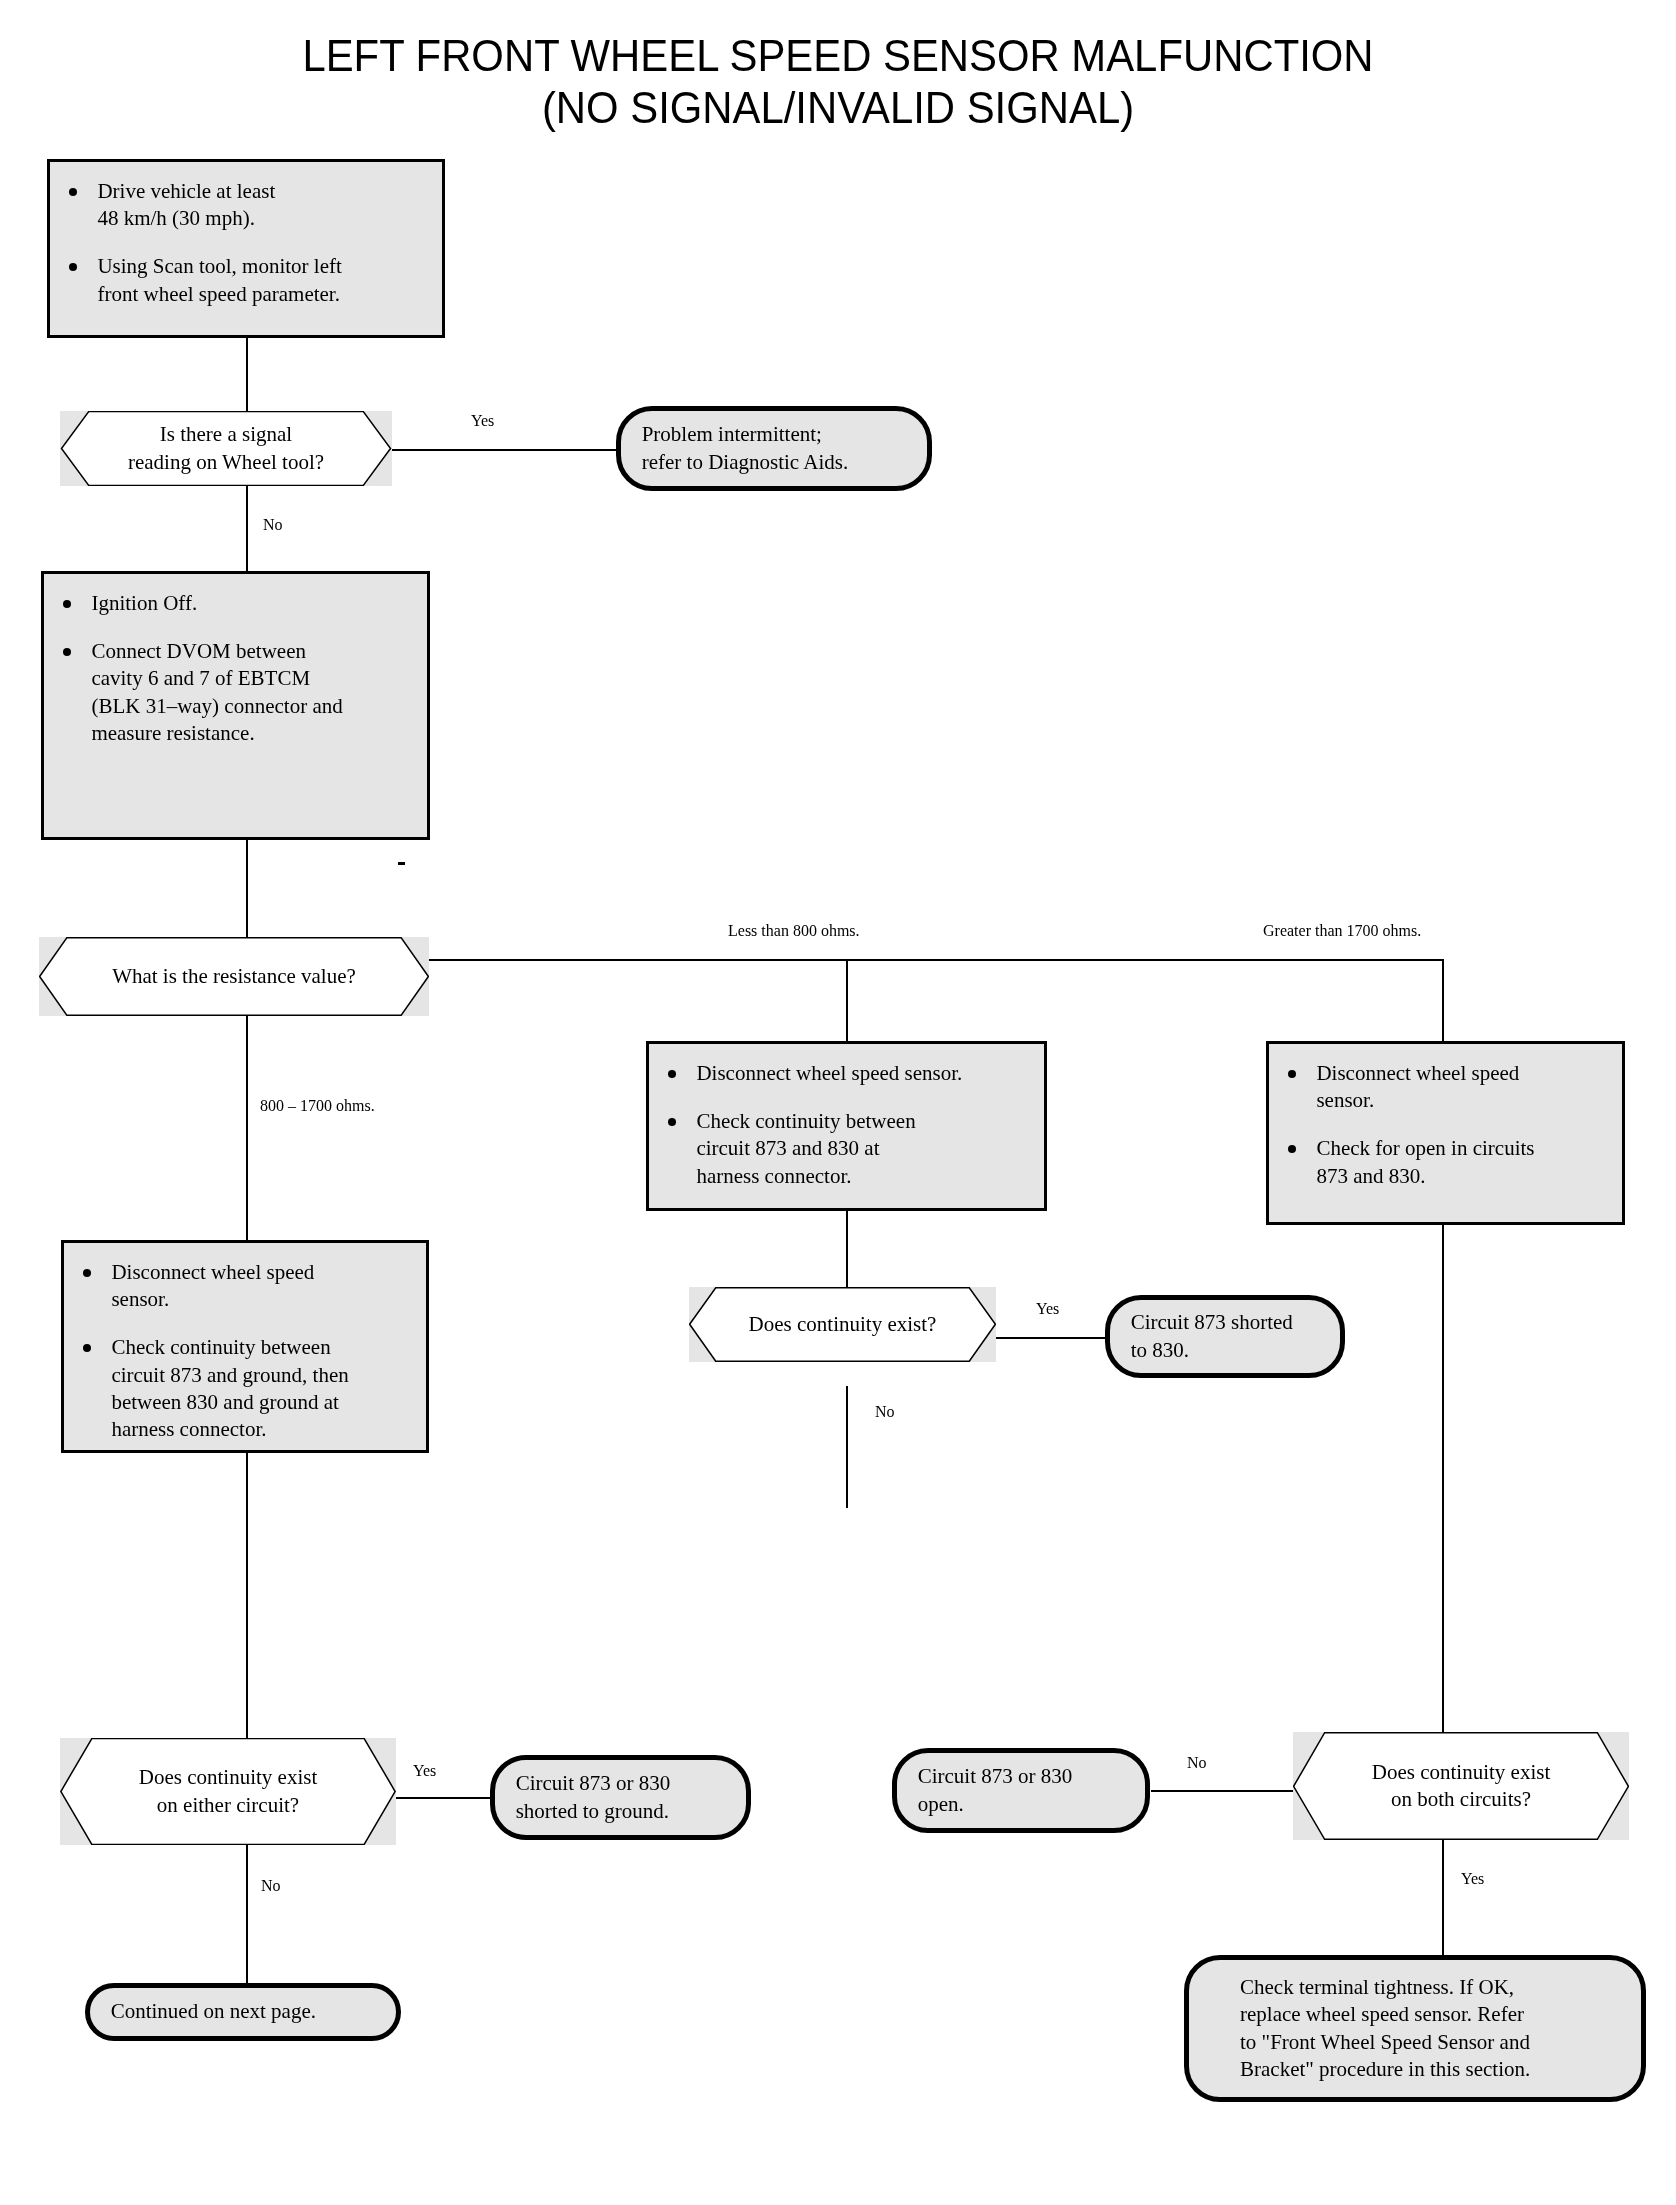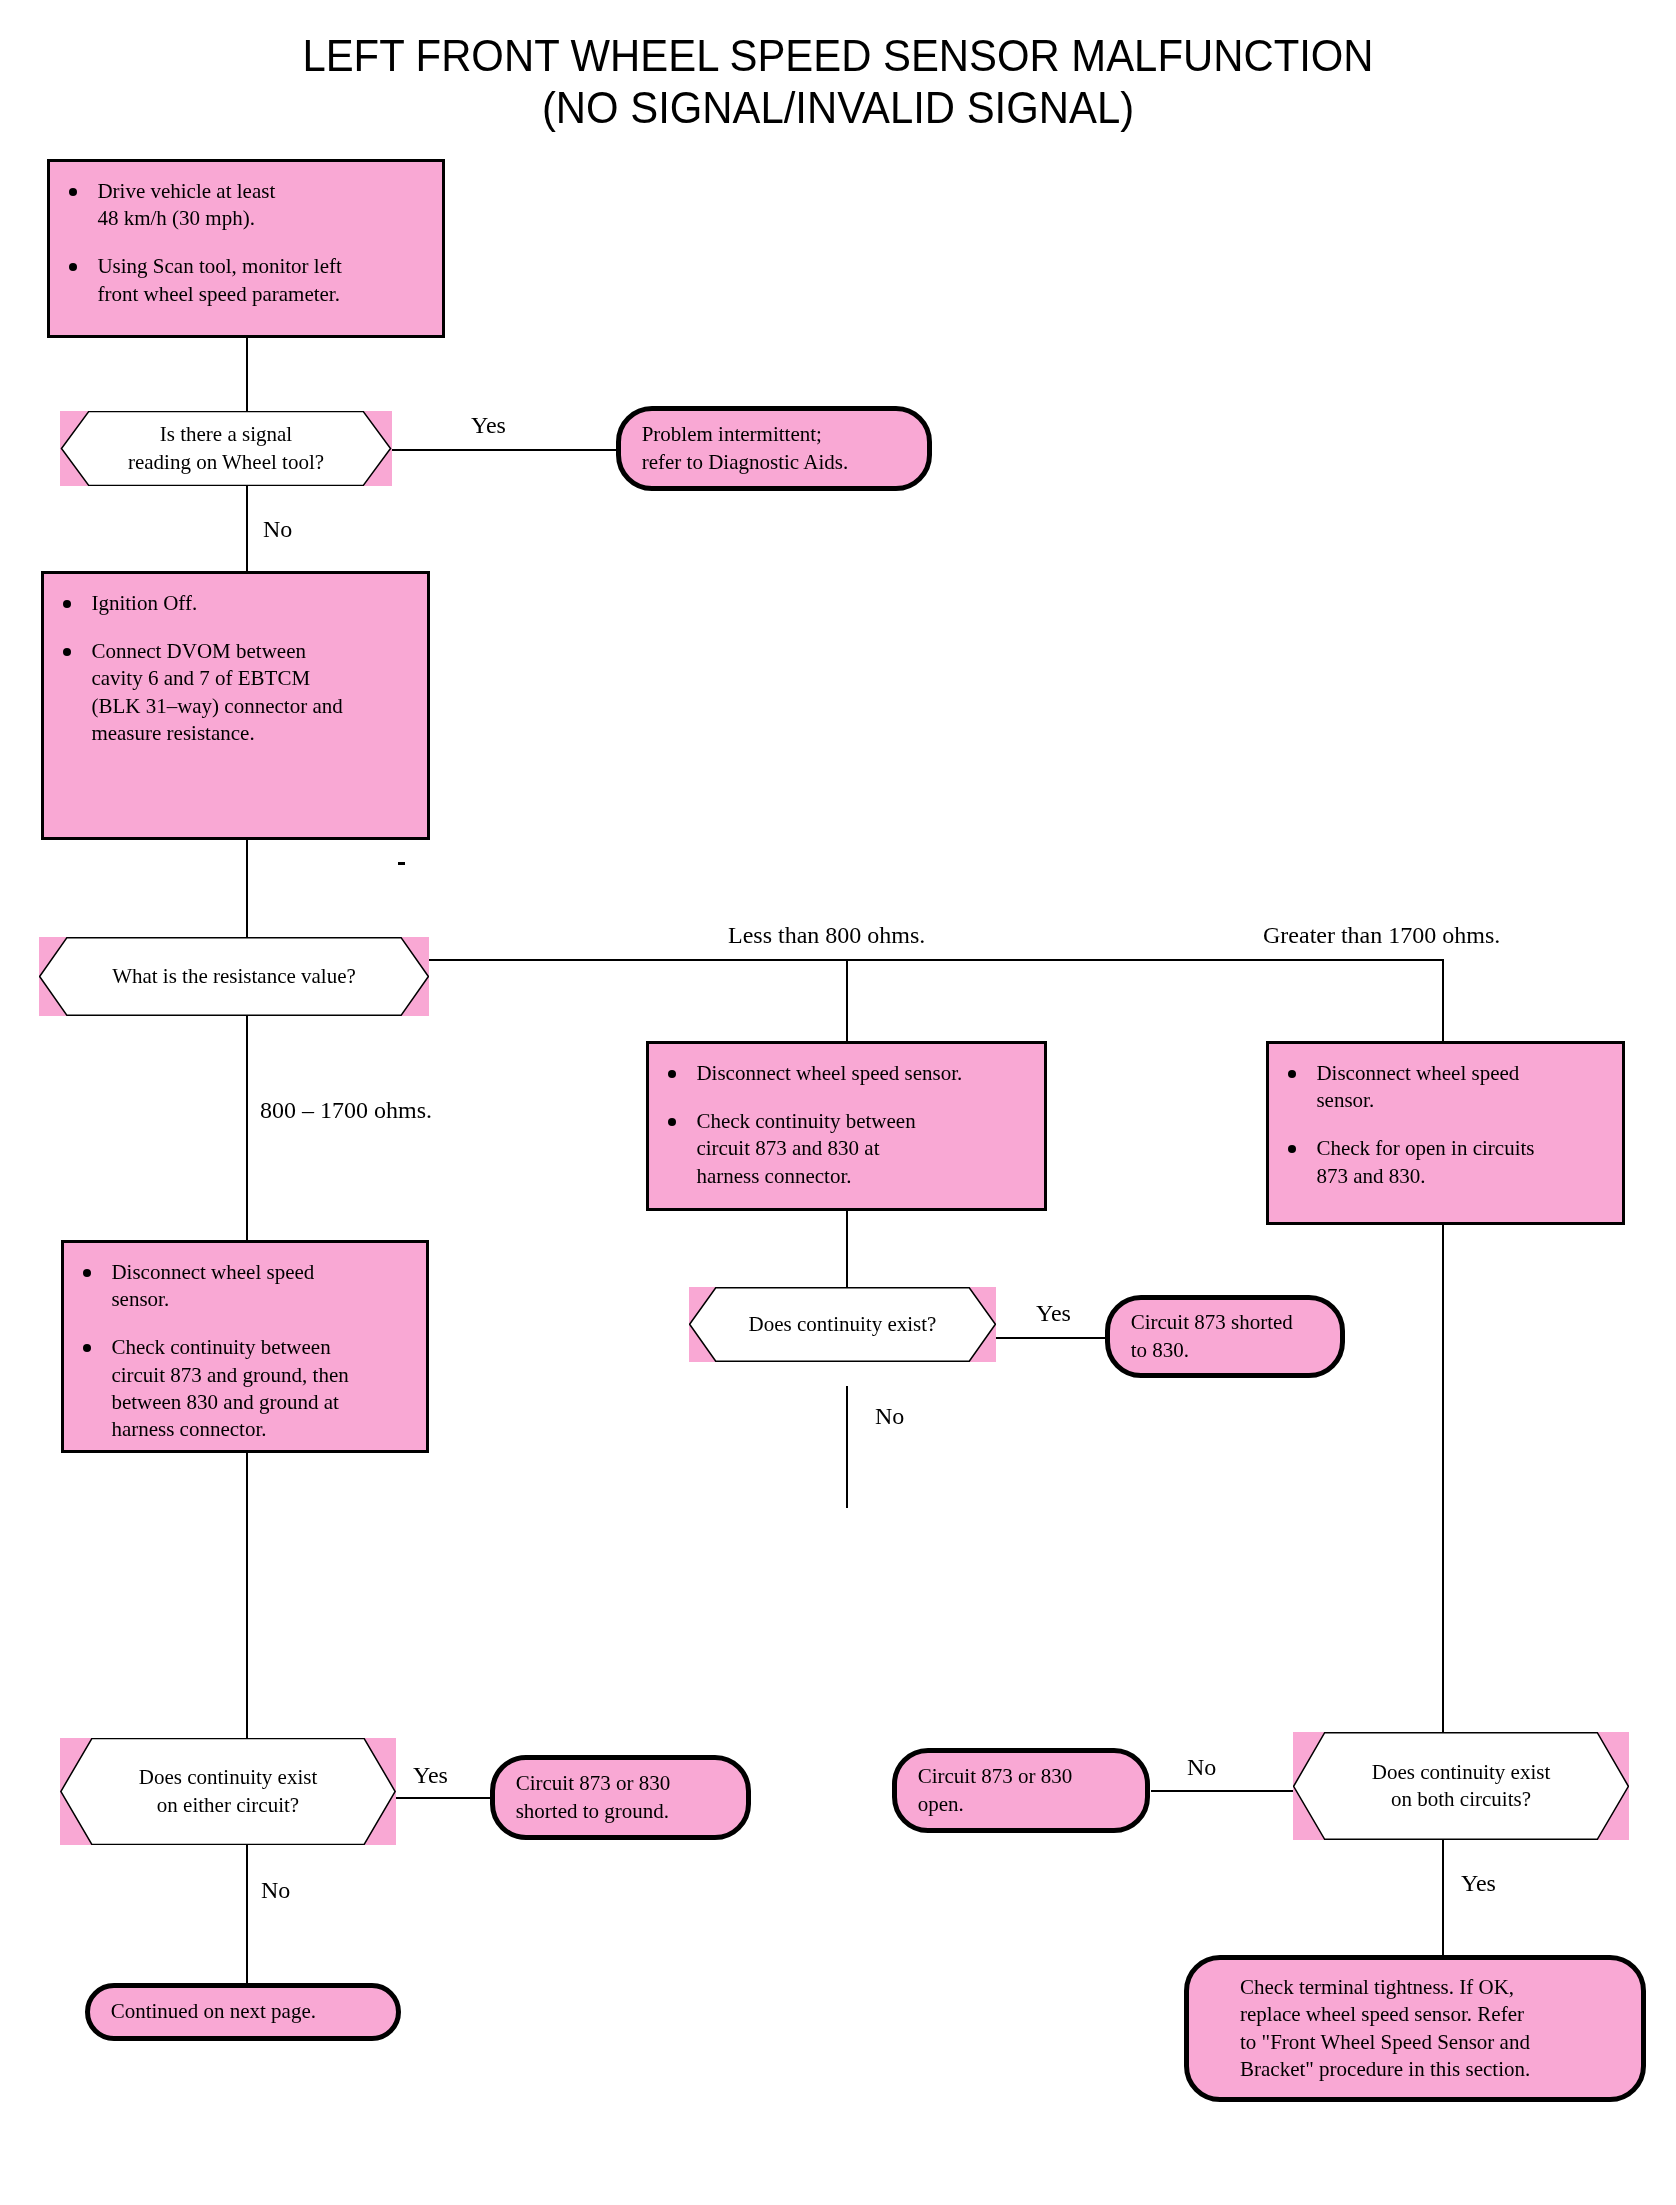--- a/index.html
+++ b/index.html
@@ -33,21 +33,21 @@
     line-height: 1.16;
     transform: scaleX(0.93);
     transform-origin: center top;
   }
   .title .line { display: block; white-space: nowrap; }
 
   
   .node {
     position: absolute;
     box-sizing: border-box;
-    background: #f9a8d4;
+    background: #e5e5e5;
   }
 
   
   .proc {
     border: 3.6px solid #000000;
   }
   .proc .inner {
     padding: 16px 13.4px 13.4px 13.4px;
   }
 
@@ -108,21 +108,21 @@
   .ln {
     position: absolute;
     background: #000000;
   }
   .ln.v { width: 1.8px; }
   .ln.h { height: 1.8px; }
 
   
   .elabel {
     position: absolute;
-    font-size: 24px;
+    font-size: 16px;
     line-height: 1;
     white-space: nowrap;
   }
 
   .speck {
     position: absolute;
     width: 6.7px;
     height: 3px;
     background: #000000;
   }

